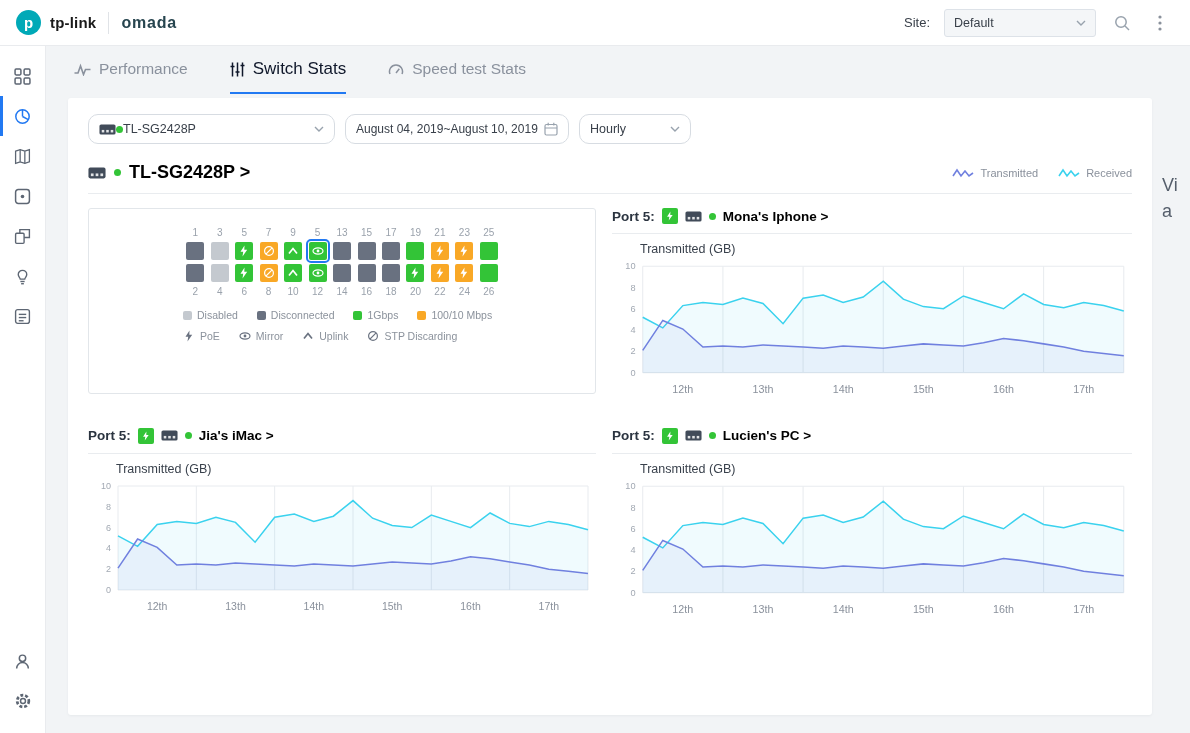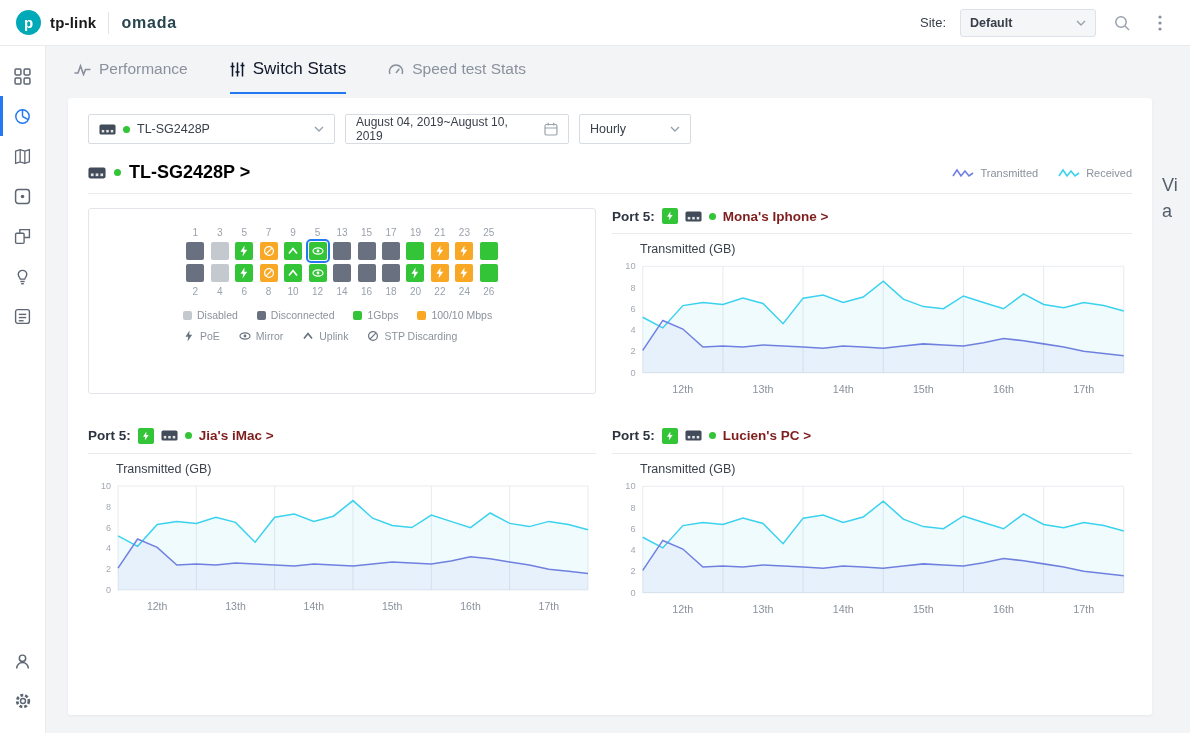--- a/index.html
+++ b/index.html
@@ -11,22 +11,22 @@
   .topbar{height:46px;flex:0 0 46px;display:flex;align-items:center;justify-content:space-between;
           padding:0 18px 0 16px;background:#fff;border-bottom:1px solid #e9ebee;}
   .brand{display:flex;align-items:center;gap:9px;}
   .tp-logo{width:25px;height:25px;border-radius:50%;background:#00a9b7;color:#fff;display:grid;place-items:center;
            font-weight:bold;font-size:15px;line-height:1;}
   .brand-text{font-weight:bold;font-size:15px;color:#1a1a1a;letter-spacing:.2px;}
   .brand-div{width:1px;height:22px;background:#e0e3e7;margin:0 3px;}
   .omada-text{font-weight:600;font-size:16px;color:#27454f;letter-spacing:.8px;}
   .top-right{display:flex;align-items:center;gap:14px;}
   .site-label{font-size:13px;color:#39404a;}
-  .site-select{width:136px;height:28px;background:#f4f6f8;border:1px solid #dde2e8;border-radius:3px;
-               display:flex;align-items:center;justify-content:space-between;padding:0 9px;font-size:12.5px;color:#39404a;cursor:pointer;font-weight:bold;}
+  .site-select{width:152px;height:28px;background:#f4f6f8;border:1px solid #dde2e8;border-radius:3px;
+               display:flex;align-items:center;justify-content:space-between;padding:0 9px;font-size:12.5px;color:#39404a;cursor:pointer;}
   .icon-btn{display:grid;place-items:center;width:24px;height:24px;cursor:pointer;color:#98a2ad;}
 
   
   .layout{flex:1;display:flex;min-height:0;}
   .sidebar{width:46px;flex:0 0 46px;background:#fff;border-right:1px solid #e9ebee;display:flex;flex-direction:column;
            align-items:stretch;padding:10px 0 12px;}
   .side-item{height:40px;display:grid;place-items:center;color:#5d6673;cursor:pointer;border-left:3px solid transparent;border-right:3px solid transparent;}
   .side-item.active{color:#2279f2;border-left-color:#2279f2;}
   .side-spacer{flex:1;}
 
@@ -35,22 +35,22 @@
   
   .tabs{height:48px;flex:0 0 48px;display:flex;align-items:stretch;gap:42px;padding-left:28px;}
   .tab{display:flex;align-items:center;gap:8px;font-size:15.5px;color:#8a919d;cursor:pointer;
        border-bottom:2px solid transparent;}
   .tab.active{color:#0f172a;font-size:17px;border-bottom-color:#2279f2;}
 
   
   .card{background:#fff;margin:4px 38px 18px 22px;border-radius:3px;flex:1;box-shadow:0 1px 3px rgba(20,30,50,.05);
         display:flex;flex-direction:column;overflow:hidden;}
   .toolbar{display:flex;align-items:center;gap:10px;padding:16px 20px 12px;}
-  .select-box{height:30px;border:1px solid #d7dce2;border-radius:2px;background:#fff;display:flex;align-items:center;
-              gap:7px;padding:0 10px;font-size:12.5px;color:#39404a;cursor:pointer;}
+  .select-box{height:30px;border:1px solid #d7dce2;border-radius:10px;background:#fff;display:flex;align-items:center;
+              padding:0 10px;font-size:12.5px;color:#39404a;cursor:pointer;}
   .sb-device{width:247px;}
   .sb-device .grow{flex:1;}
   .sb-date{width:224px;justify-content:space-between;font-size:12px;}
   .sb-interval{width:112px;justify-content:space-between;}
   .segmented{display:flex;margin-left:6px;}
   .seg-btn{height:30px;padding:0 17px;border:1px solid #d7dce2;background:#fff;font-size:12.5px;color:#555e69;
            cursor:pointer;margin-left:-1px;display:flex;align-items:center;font-family:inherit;}
   .seg-btn:first-child{border-radius:3px 0 0 3px;margin-left:0;}
   .seg-btn:last-child{border-radius:0 3px 3px 0;}
   .seg-btn.active{color:#2279f2;border-color:#2279f2;background:#eaf3fe;z-index:1;position:relative;}
@@ -85,21 +85,21 @@
   .leg-swatch{width:9px;height:9px;border-radius:2px;display:inline-block;}
   .leg-ic{width:12px;height:12px;color:#6a7280;display:grid;place-items:center;}
   .leg-ic svg{width:12px;height:12px;display:block;}
 
   
   .chart-head{display:flex;align-items:center;gap:7px;padding-bottom:9px;border-bottom:1px solid #e9ecef;margin-bottom:8px;}
   .port-label{font-weight:bold;font-size:13.5px;color:#2b3440;}
   .poe-badge{width:16px;height:16px;border-radius:2px;background:#33c437;color:#fff;display:grid;place-items:center;}
   .poe-badge svg{width:10px;height:10px;}
   .switch-glyph{display:grid;place-items:center;}
-  .device-name{font-weight:bold;font-size:13.5px;color:#7f1d1d;cursor:pointer;}
+  .device-name{font-weight:bold;font-size:13.5px;color:#000000;cursor:pointer;}
   .ylabel{font-size:12.5px;color:#39414c;margin:0 0 2px 28px;}
   .chart-svg svg{width:100%;height:auto;display:block;}
   .chart-svg text{font-family:"Liberation Sans","DejaVu Sans",sans-serif;}
   .tick{font-size:9px;fill:#a2a9b3;}
   .xtick{font-size:10.5px;fill:#8a919c;}
 
   
   .edge-overlay{position:absolute;right:-2px;top:126px;font-size:18px;color:#555e6b;line-height:26px;width:30px;}
 </style>
 </head>

